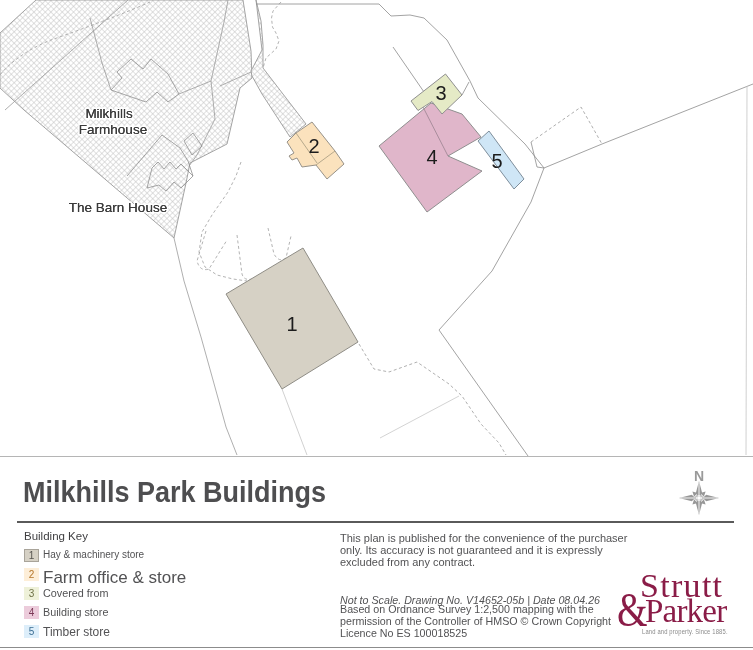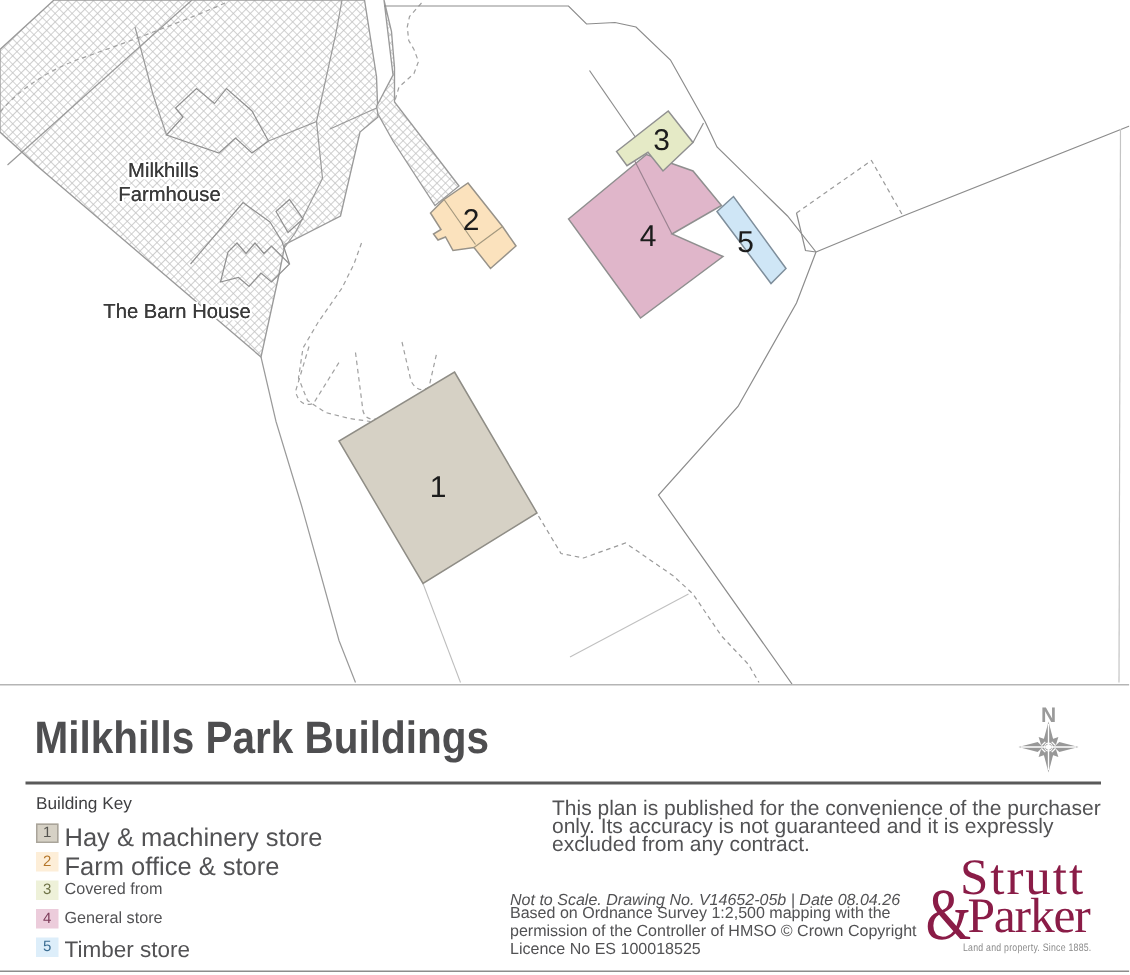--- a/index.html
+++ b/index.html
@@ -111,35 +111,35 @@
 
 <div class="abs" style="left:0;top:456px;width:753px;height:1px;background:#b5b5b5;"></div>
 
 <div class="abs" style="left:23px;top:475px;font-size:27px;font-weight:bold;color:#4e4e50;transform:scale(1,1.12);transform-origin:left top;">Milkhills Park Buildings</div>
 
 <div class="abs" style="left:17px;top:521px;width:717px;height:1.5px;background:#5a5a5a;"></div>
 
 <div class="abs" style="left:24px;top:530px;font-size:11.5px;font-weight:normal;color:#3f3f41;">Building Key</div>
 
 <div class="abs" style="left:24px;top:549px;width:15px;height:13px;background:#d6d1c5;border:1px solid #a9a49a;box-sizing:border-box;text-align:center;font-size:10px;line-height:11px;color:#55544f;">1</div>
-<div class="abs" style="left:43px;top:549px;font-size:17px;color:#525254;">Hay &amp; machinery store</div>
+<div class="abs" style="left:43px;top:549px;font-size:10px;color:#525254;">Hay &amp; machinery store</div>
 
 <div class="abs" style="left:24px;top:568px;width:15px;height:13px;background:#fdeed8;text-align:center;font-size:10px;line-height:13px;color:#b4762a;">2</div>
 <div class="abs" style="left:43px;top:568px;font-size:17px;color:#525254;">Farm office &amp; store</div>
 
 <div class="abs" style="left:24px;top:587px;width:15px;height:13px;background:#eef1d9;text-align:center;font-size:10px;line-height:13px;color:#6e7246;">3</div>
 <div class="abs" style="left:43px;top:587px;font-size:10.8px;color:#525254;">Covered from</div>
 
 <div class="abs" style="left:24px;top:606px;width:15px;height:13px;background:#ecccdb;text-align:center;font-size:10px;line-height:13px;color:#7c3a58;">4</div>
-<div class="abs" style="left:43px;top:606px;font-size:10.8px;color:#525254;">General store</div>
+<div class="abs" style="left:43px;top:606px;font-size:10.8px;color:#525254;">Building store</div>
 
 <div class="abs" style="left:24px;top:625px;width:15px;height:13px;background:#ddeefa;text-align:center;font-size:10px;line-height:13px;color:#3c6e93;">5</div>
-<div class="abs" style="left:43px;top:625px;font-size:15px;color:#525254;">Timber store</div>
+<div class="abs" style="left:43px;top:625px;font-size:12px;color:#525254;">Timber store</div>
 
-<div class="abs" style="left:340px;top:532px;font-size:14px;line-height:12px;color:#525254;white-space:nowrap;margin-left:28px;">This plan is published for the convenience of the purchaser<br>only. Its accuracy is not guaranteed and it is expressly<br>excluded from any contract.</div>
+<div class="abs" style="left:340px;top:532px;font-size:11px;line-height:12px;color:#525254;white-space:nowrap;">This plan is published for the convenience of the purchaser<br>only. Its accuracy is not guaranteed and it is expressly<br>excluded from any contract.</div>
 
 <div class="abs" style="left:340px;top:603px;font-size:10.7px;line-height:12px;color:#525254;white-space:nowrap;">Based on Ordnance Survey 1:2,500 mapping with the<br>permission of the Controller of HMSO © Crown Copyright<br>Licence No ES 100018525</div>
 
 <div class="abs" style="left:340px;top:594px;font-size:10.7px;color:#525254;white-space:nowrap;font-style:italic;">Not to Scale. Drawing No. V14652-05b | Date 08.04.26</div>
 
 <svg class="abs" style="left:675px;top:462px" width="50" height="60" viewBox="0 0 50 60">
   <text x="24" y="19" font-size="14" font-weight="bold" fill="#9a9a9a" text-anchor="middle" font-family="Liberation Sans, sans-serif">N</text>
   <g fill="#989898">
     <path d="M24,19 L27.3,31.5 L24,34.5 L20.7,31.5 Z"></path>
     <path d="M24,53 L27.3,40.5 L24,37.5 L20.7,40.5 Z"></path>

